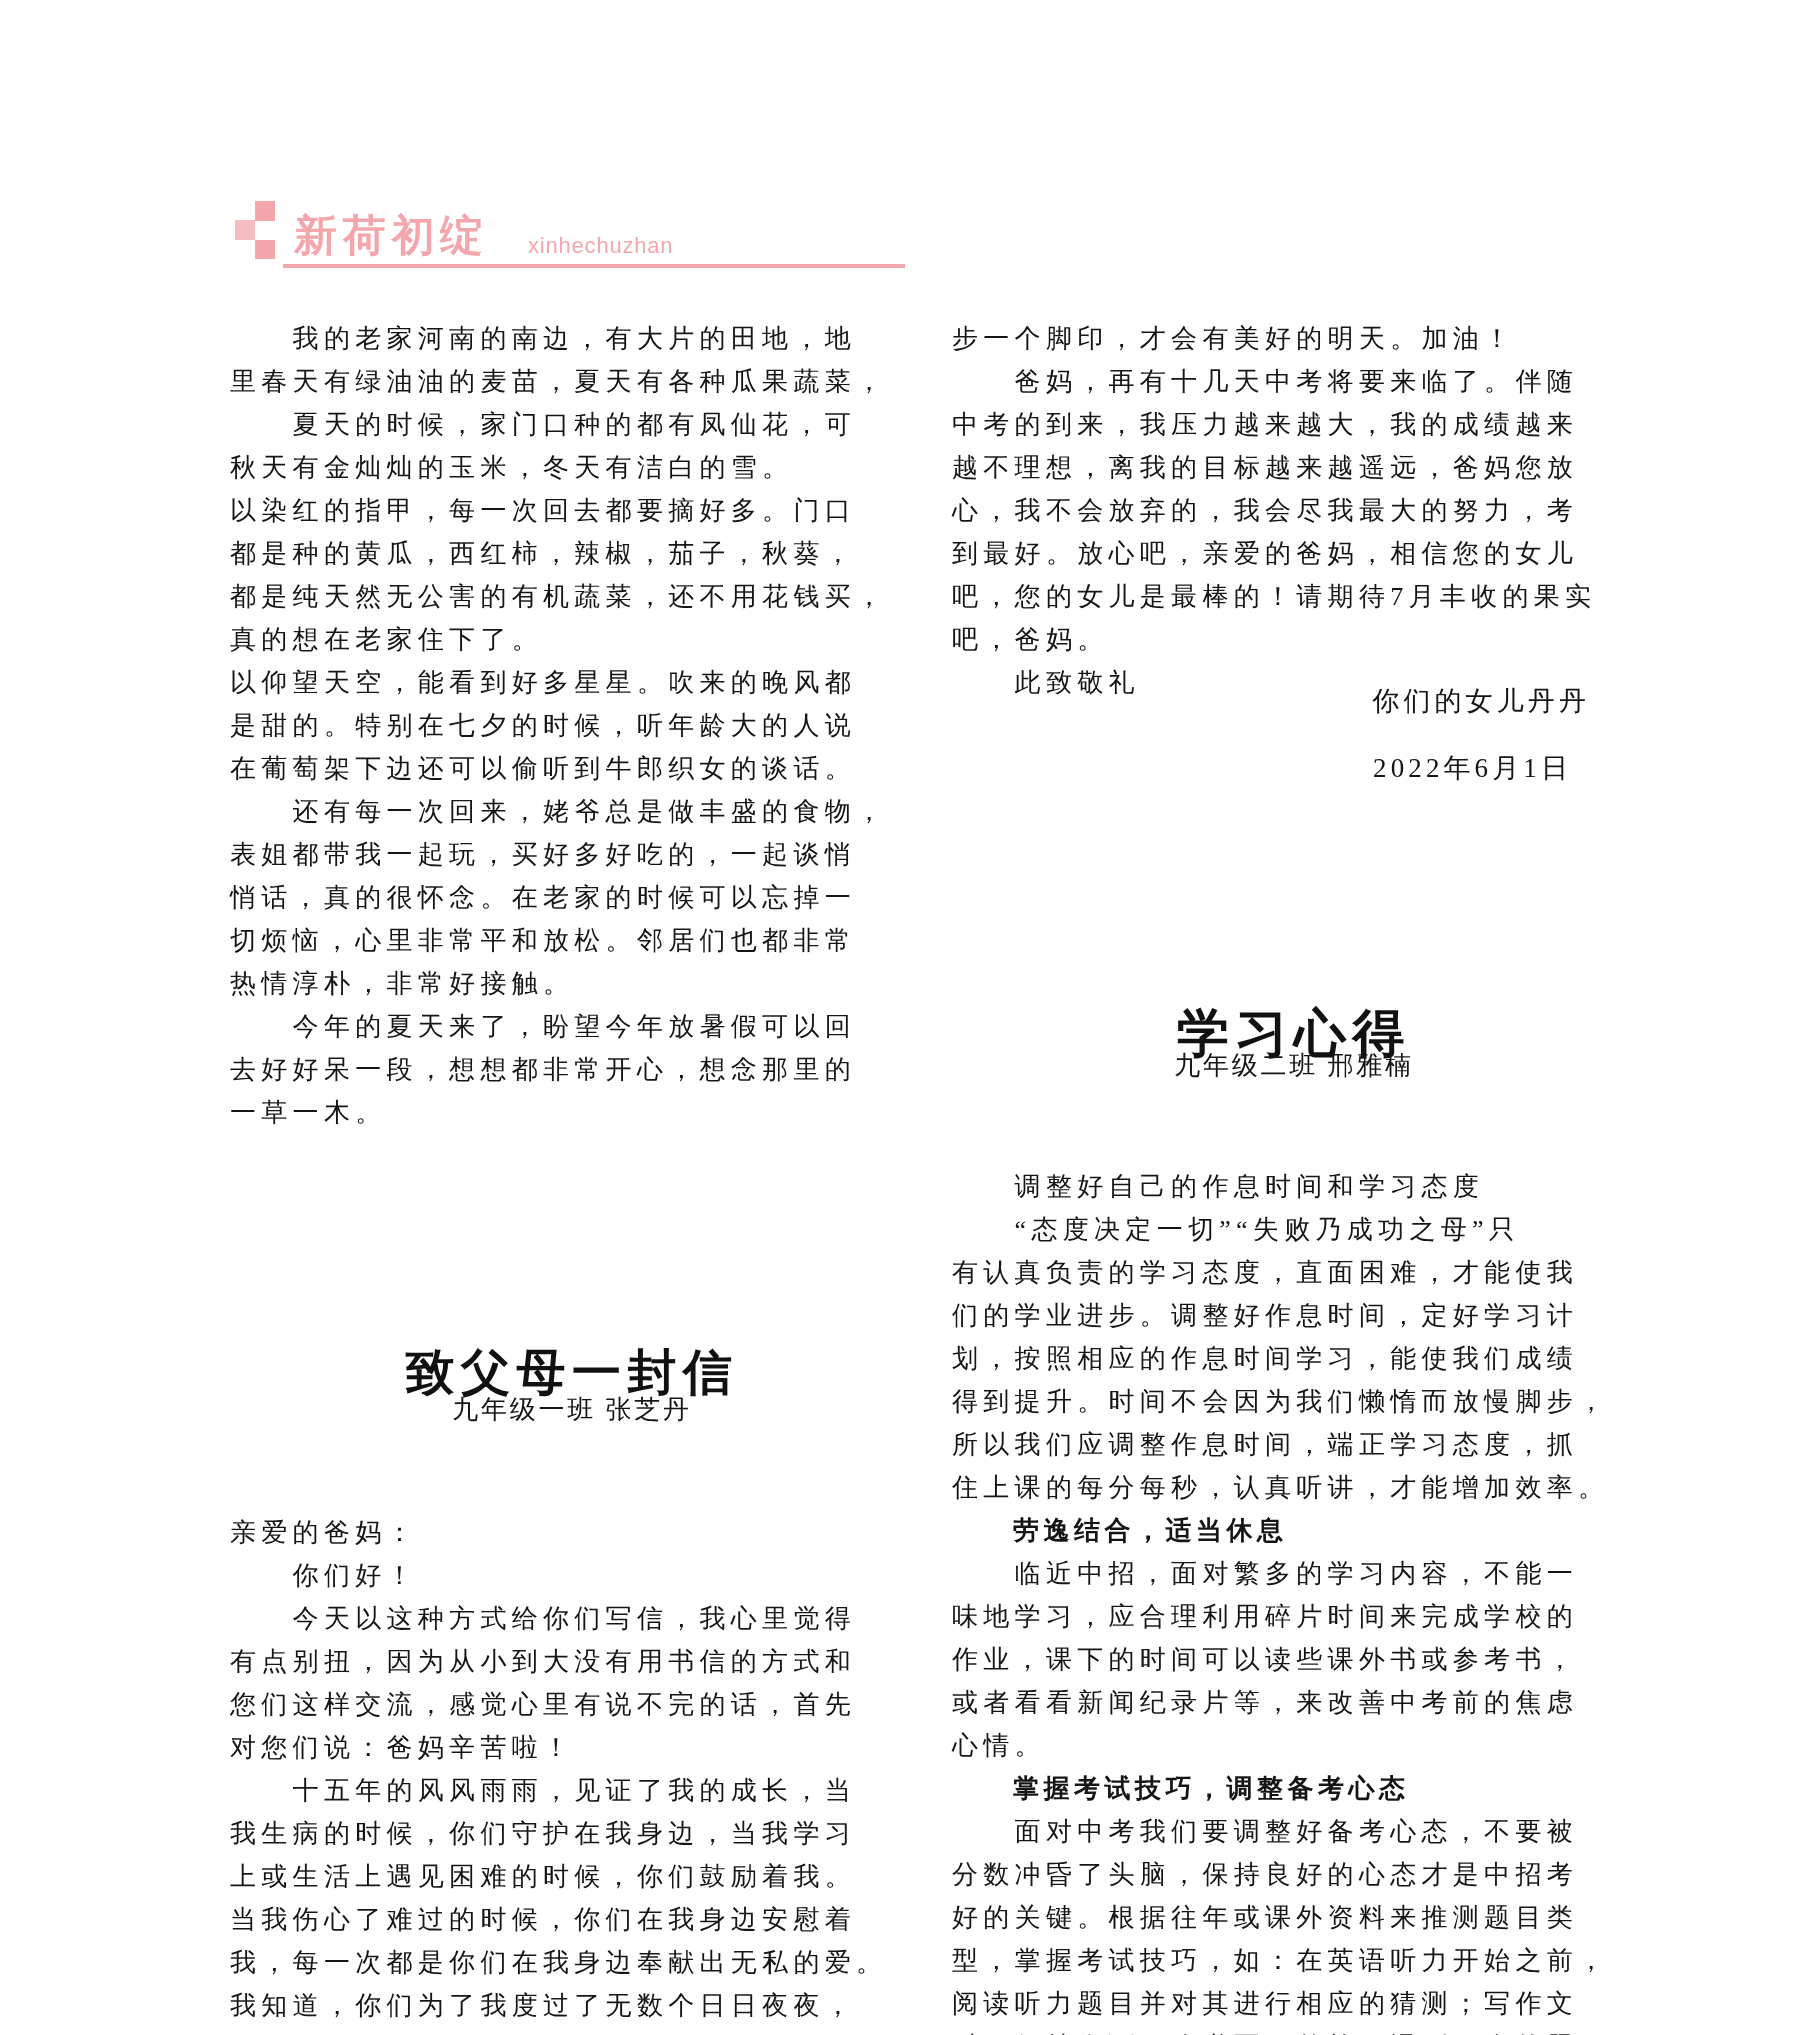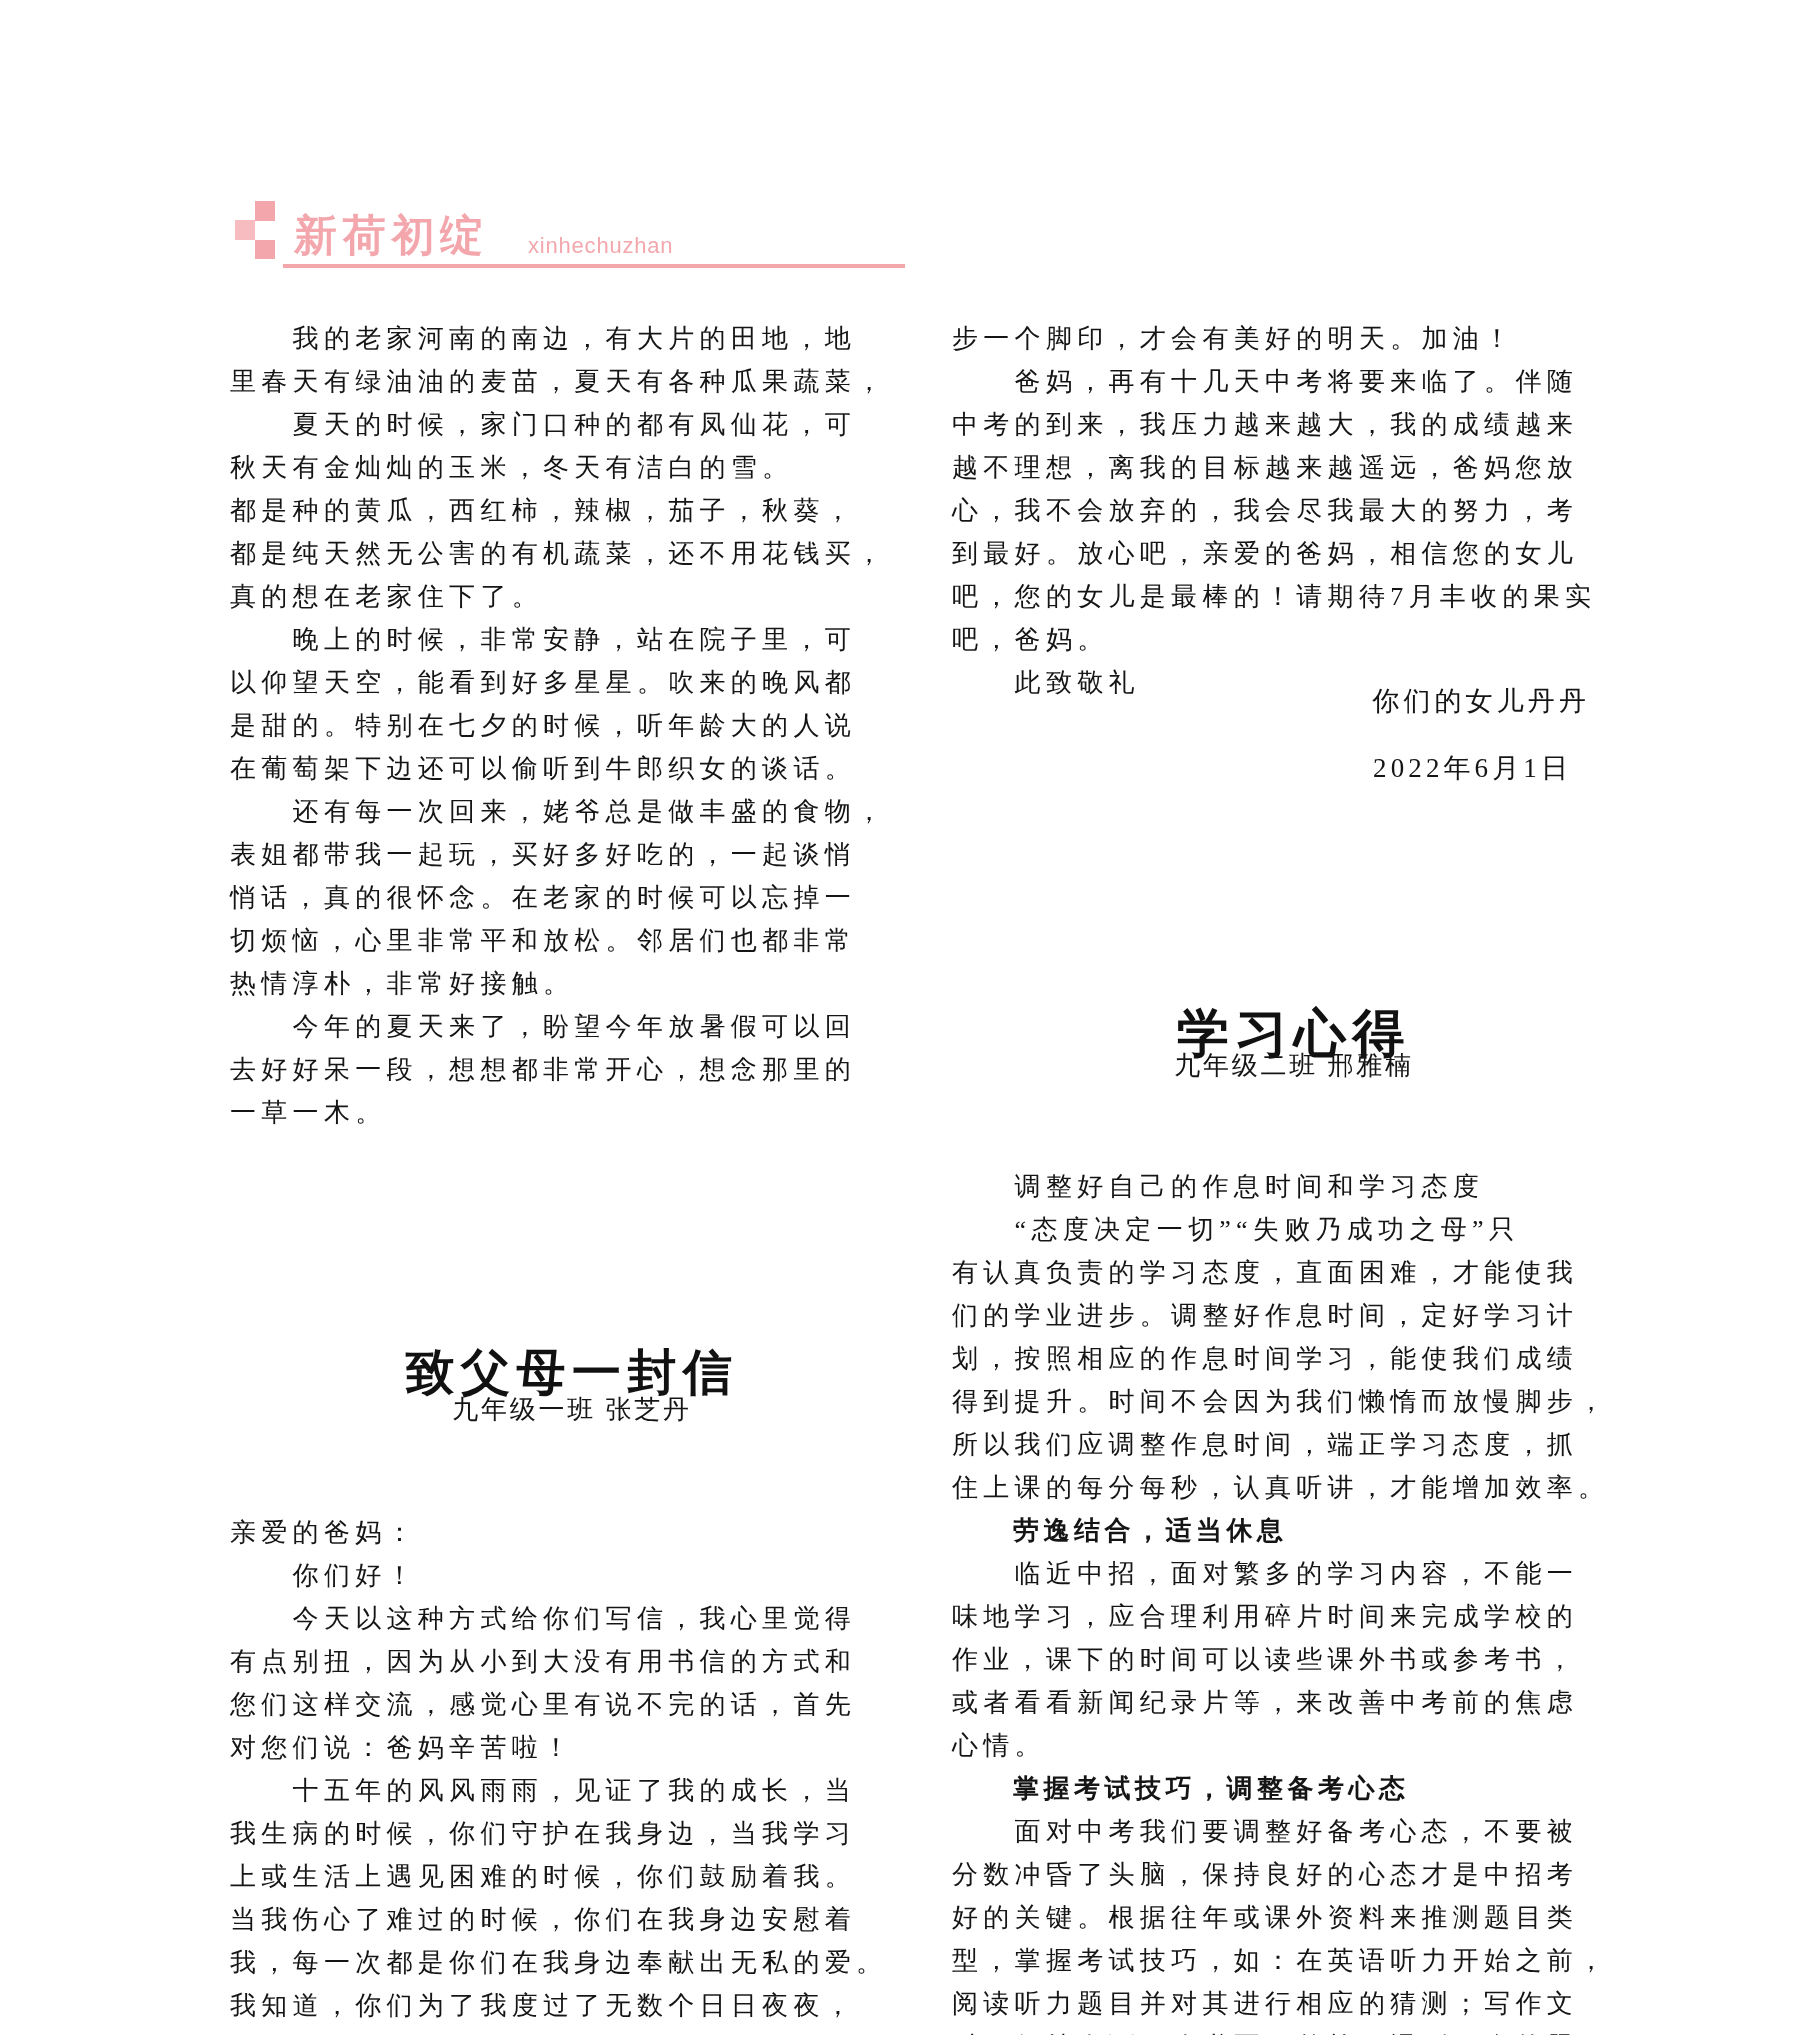--- a/index.html
+++ b/index.html
@@ -78,24 +78,24 @@
     <div class="logo-cn">新荷初绽</div>
     <div class="logo-py">xinhechuzhan</div>
     <div class="logo-underline"></div>
   </div>
 
   <section class="col essay1-body">
       <div class="tline">　　我的老家河南的南边，有大片的田地，地</div>
       <div class="tline">里春天有绿油油的麦苗，夏天有各种瓜果蔬菜，</div>
       <div class="tline">　　夏天的时候，家门口种的都有凤仙花，可</div>
       <div class="tline">秋天有金灿灿的玉米，冬天有洁白的雪。</div>
+      <div class="tline">以染红的指甲，每一次回去都要摘好多。门口</div>
       <div class="tline">都是种的黄瓜，西红柿，辣椒，茄子，秋葵，</div>
       <div class="tline">都是纯天然无公害的有机蔬菜，还不用花钱买，</div>
       <div class="tline">真的想在老家住下了。</div>
-      <div class="tline">　　晚上的时候，非常安静，站在院子里，可</div>
       <div class="tline">以仰望天空，能看到好多星星。吹来的晚风都</div>
       <div class="tline">是甜的。特别在七夕的时候，听年龄大的人说</div>
       <div class="tline">在葡萄架下边还可以偷听到牛郎织女的谈话。</div>
       <div class="tline">　　还有每一次回来，姥爷总是做丰盛的食物，</div>
       <div class="tline">表姐都带我一起玩，买好多好吃的，一起谈悄</div>
       <div class="tline">悄话，真的很怀念。在老家的时候可以忘掉一</div>
       <div class="tline">切烦恼，心里非常平和放松。邻居们也都非常</div>
       <div class="tline">热情淳朴，非常好接触。</div>
       <div class="tline">　　今年的夏天来了，盼望今年放暑假可以回</div>
       <div class="tline">去好好呆一段，想想都非常开心，想念那里的</div>

